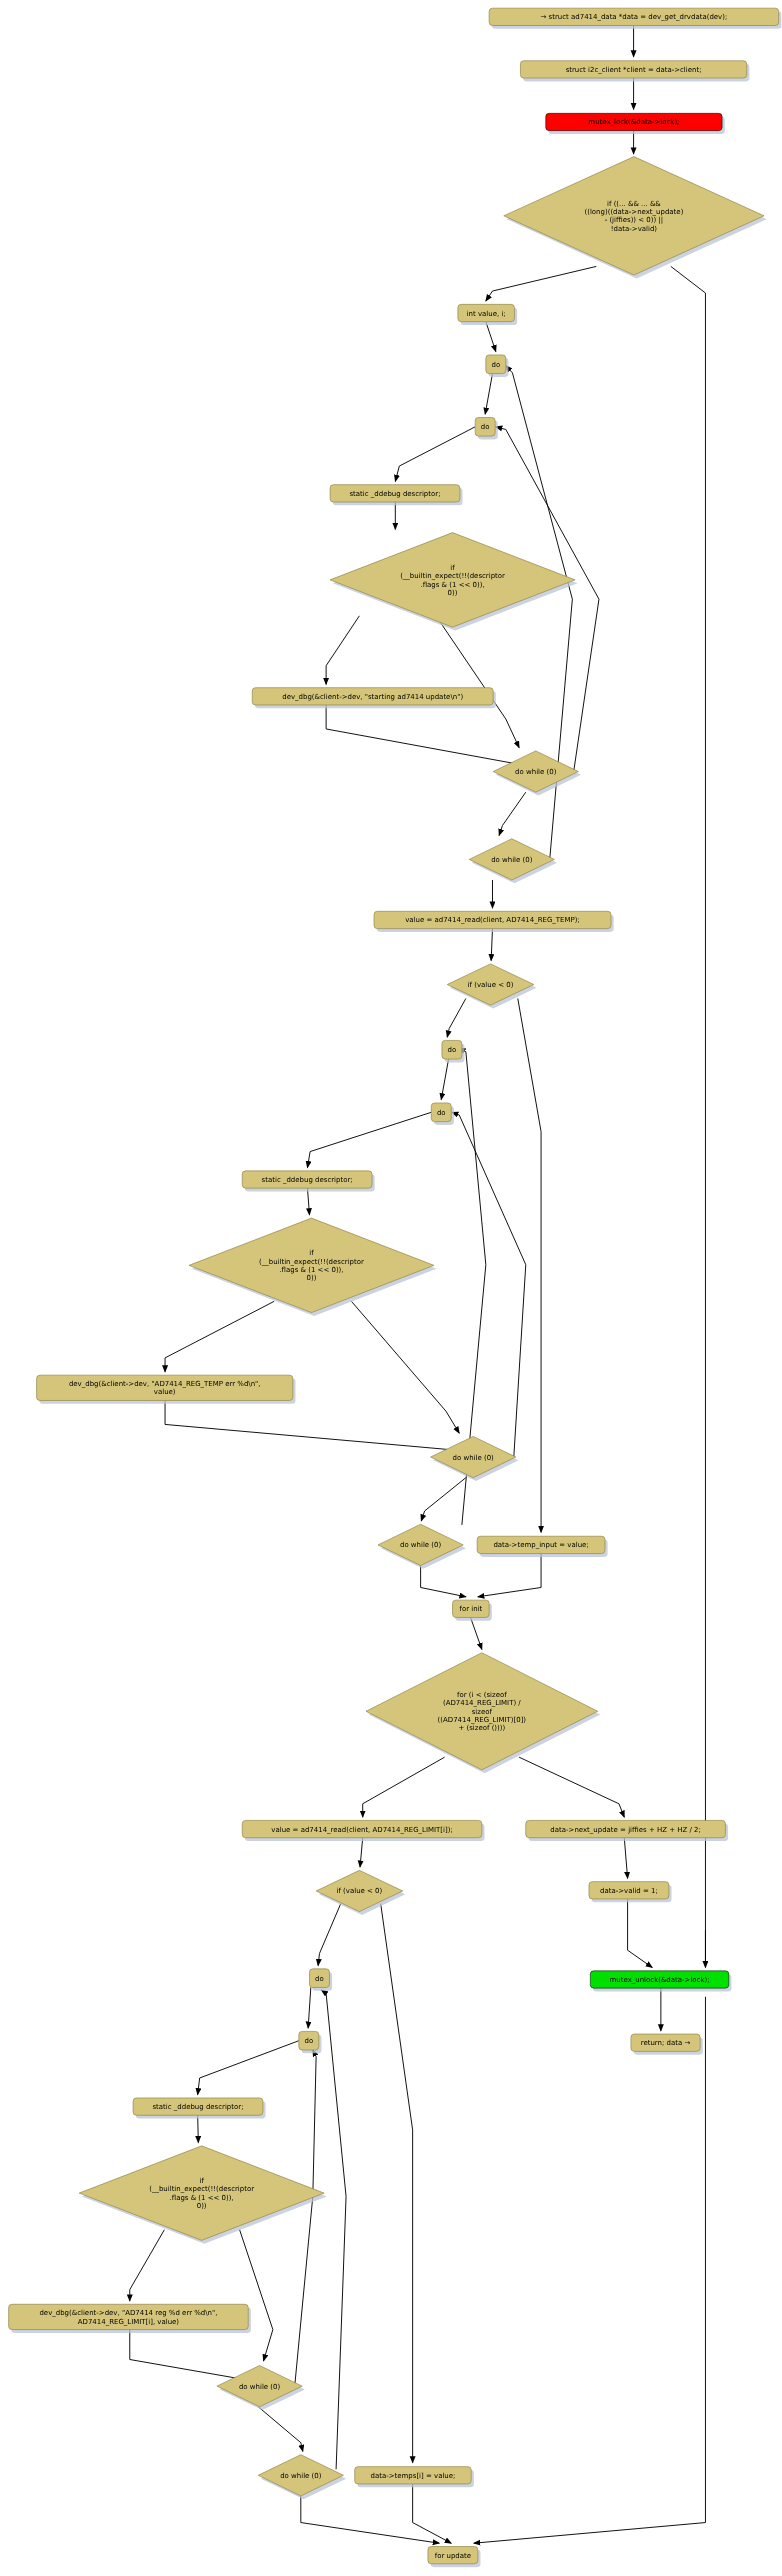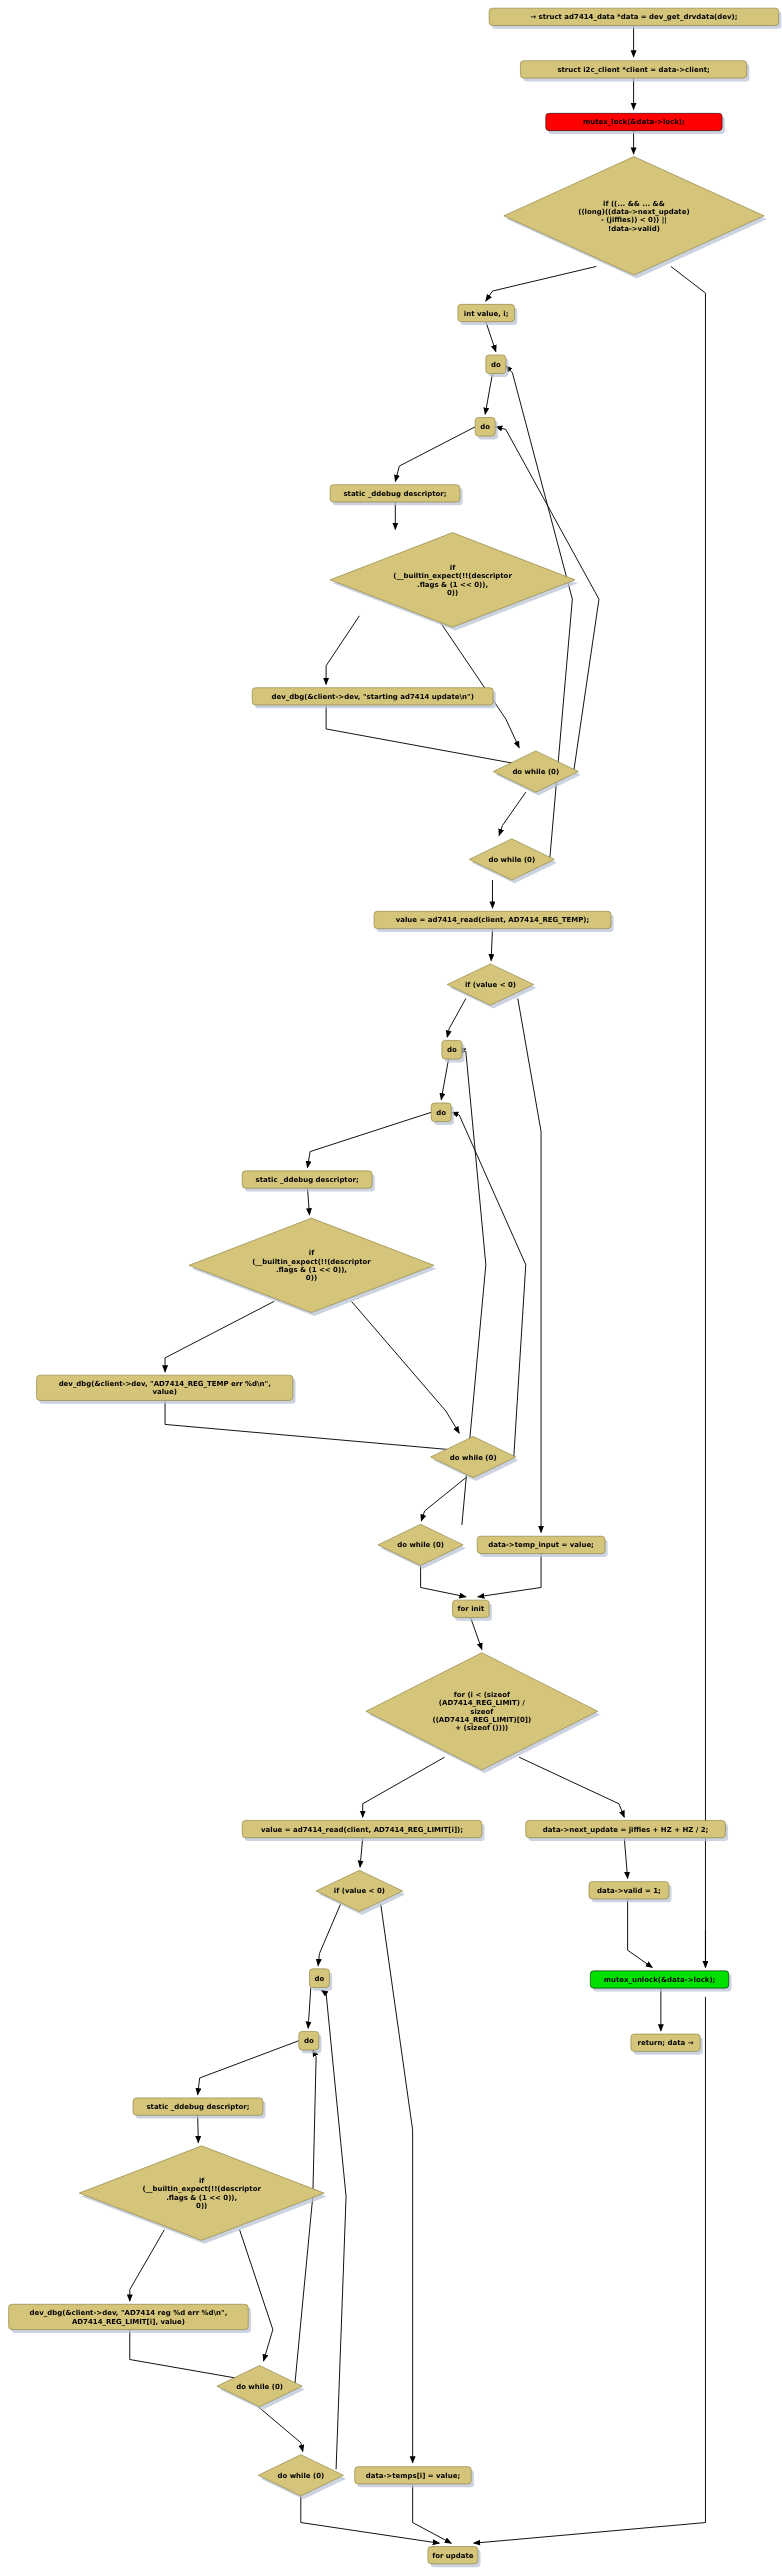--- a/index.html
+++ b/index.html
@@ -1,17 +1,17 @@
 <!DOCTYPE html>
 <html style="font-size:10.7px"><head>
 <meta charset="utf-8">
 <style>
   html, body { margin:0; padding:0; background:#ffffff; }
   body { font-family: "DejaVu Sans", sans-serif; }
-  #stage { position:relative; width:782px; height:2576px; background:#ffffff; overflow:hidden;font-weight:bold; }
+  #stage { position:relative; width:782px; height:2576px; background:#ffffff; overflow:hidden; }
   svg { display:block; }
 </style>
 </head>
 <body>
 
 <div id="stage">
   <svg id="graph" width="782" height="2576" xmlns="http://www.w3.org/2000/svg" viewBox="0 0 1175 3870">
     <defs>
       <marker id="arrow" markerWidth="10" markerHeight="10" refX="7" refY="3.2" orient="auto" markerUnits="strokeWidth">
         <path d="M0,0 L0,6.4 L8,3.2 z" fill="#000000"></path>

